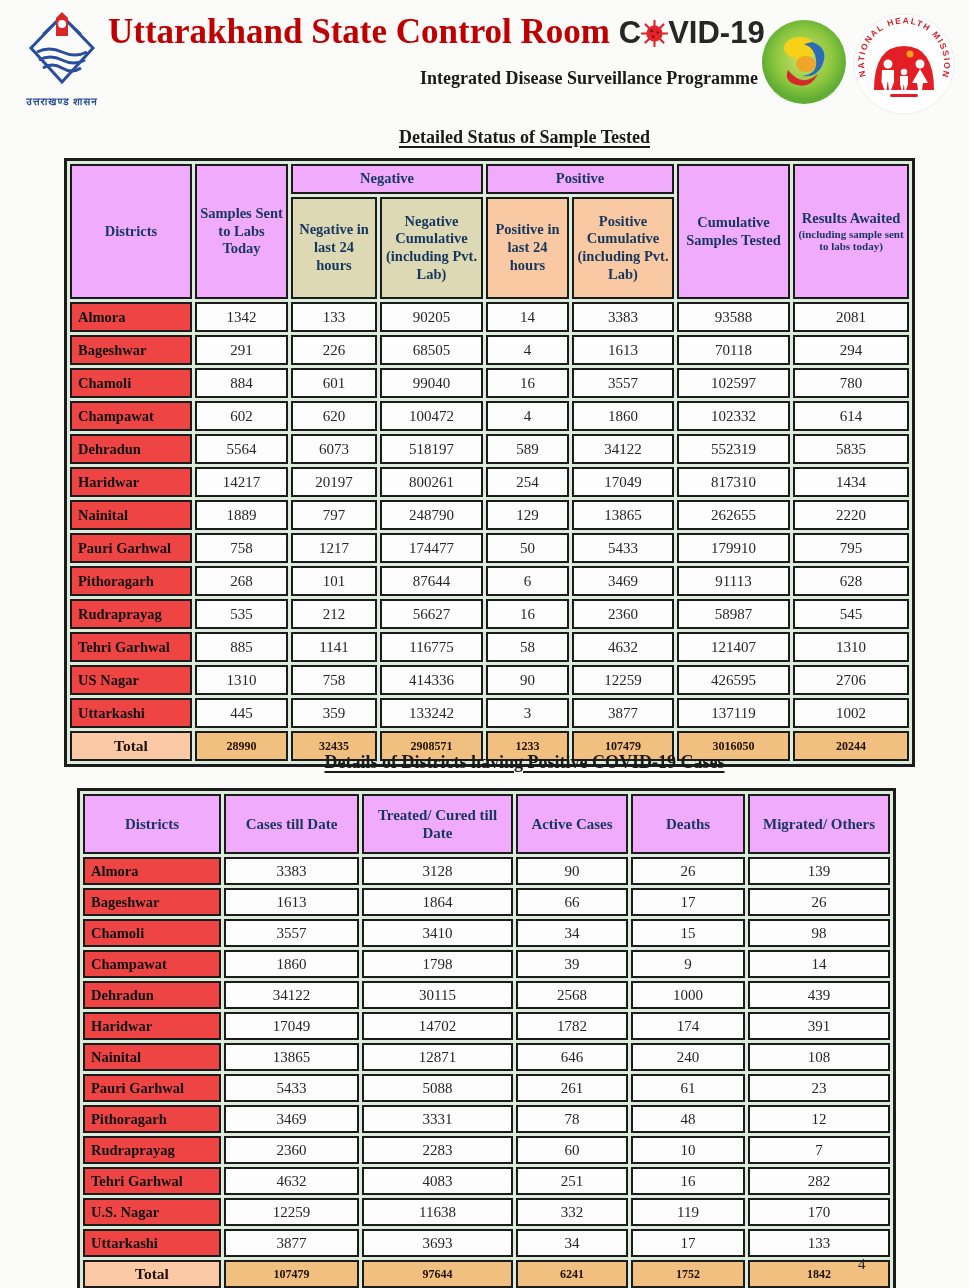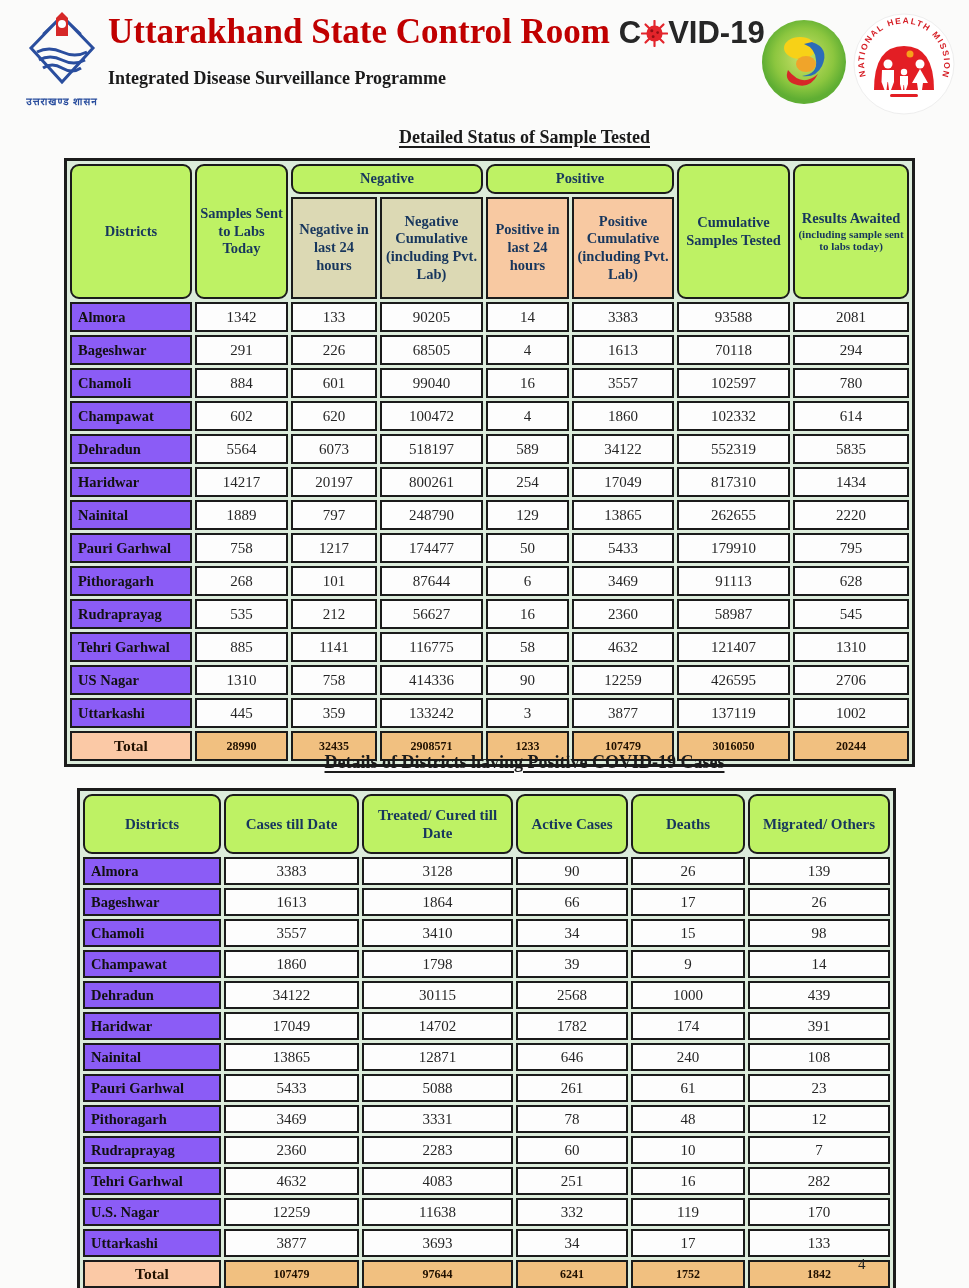--- a/index.html
+++ b/index.html
@@ -7,49 +7,49 @@
     width:969px;height:1288px;
     background:#fbfbfa;
     font-family:"Liberation Serif","DejaVu Serif",serif;
     position:relative;overflow:hidden;
     color:#1a1a1a;
   }
   
   .hdr{position:absolute;top:6px;left:0;width:969px;height:112px;}
   .uk-logo{position:absolute;left:18px;top:4px;width:88px;height:100px;text-align:center;}
   .uk-caption{font-size:10px;color:#2a4e9e;margin-top:-2px;letter-spacing:1px;font-weight:bold;}
-  .hdr-text{position:absolute;left:108px;top:8px;width:650px;text-align:left;}
+  .hdr-text{position:absolute;left:108px;top:8px;width:650px;text-align:right;}
   .main-title{font-size:35px;font-weight:bold;color:#c00000;line-height:1.05;white-space:nowrap;}
   .covid{font-family:"Liberation Sans","DejaVu Sans",sans-serif;color:#262626;font-size:31px;font-weight:bold;letter-spacing:0px;}
   .covid svg{vertical-align:-4px;}
   .sub1{font-size:18px;font-weight:bold;margin-top:17px;}
   .sub2{font-size:15.5px;font-weight:bold;margin-top:2px;}
   .idsp-logo{position:absolute;left:760px;top:12px;}
   .nhm-logo{position:absolute;left:852px;top:6px;}
   
   .sec-title{position:absolute;width:969px;text-align:center;font-size:18px;font-weight:bold;
     text-decoration:underline;text-decoration-thickness:2px;text-underline-offset:3px;padding-left:40px;}
   #title1{top:127px;}
   #title2{top:752px;}
   
   table{border-collapse:separate;border-spacing:3px;table-layout:fixed;}
   #table1{position:absolute;left:64px;top:158px;width:842px;background:#dcecdb;border:3px solid #1c1c1c;}
   #table2{position:absolute;left:77px;top:788px;width:806px;background:#dcecdb;border:3px solid #1c1c1c;}
   th,td{border:2px solid #1b1b1b;overflow:hidden;}
   th{font-size:14.5px;font-weight:bold;color:#17365d;line-height:1.22;padding:1px 3px;}
-  .h-blue{background:#bef264;border-radius:9px;}
+  .h-blue{background:#f0abfc;}
   .h-olive{background:#dcd9b4;}
   .h-peach{background:#f8c9a2;}
   .sub-note{display:block;font-size:11px;font-weight:bold;color:#17365d;line-height:1.15;}
   #table1 .row-group th{height:24px;}
   #table1 .row-sub th{height:96px;}
   #table1 td{height:24px;}
   #table2 th{height:54px;font-size:15px;}
   #table2 td{height:22px;}
-  .td-district{background:#8b5cf6;font-weight:bold;font-size:14.5px;color:#111;
+  .td-district{background:#ef4444;font-weight:bold;font-size:14.5px;color:#111;
     text-align:left;padding-left:6px;}
   .td-val{background:#fdfdfd;text-align:center;font-size:15px;color:#262626;}
   .td-total-label{background:#fbc9a6;font-weight:bold;text-align:center;font-size:15.5px;color:#201000;}
   .td-total-val{background:#f1c080;font-weight:bold;text-align:center;font-size:12px;color:#201000;}
   
   #table1 col.c0{width:122px;} #table1 col.c1{width:93px;} #table1 col.c2{width:86px;}
   #table1 col.c3{width:103px;} #table1 col.c4{width:83px;} #table1 col.c5{width:102px;}
   #table1 col.c6{width:113px;} #table1 col.c7{width:116px;}
   
   #table2 col.c0{width:138px;} #table2 col.c1{width:135px;} #table2 col.c2{width:151px;}

